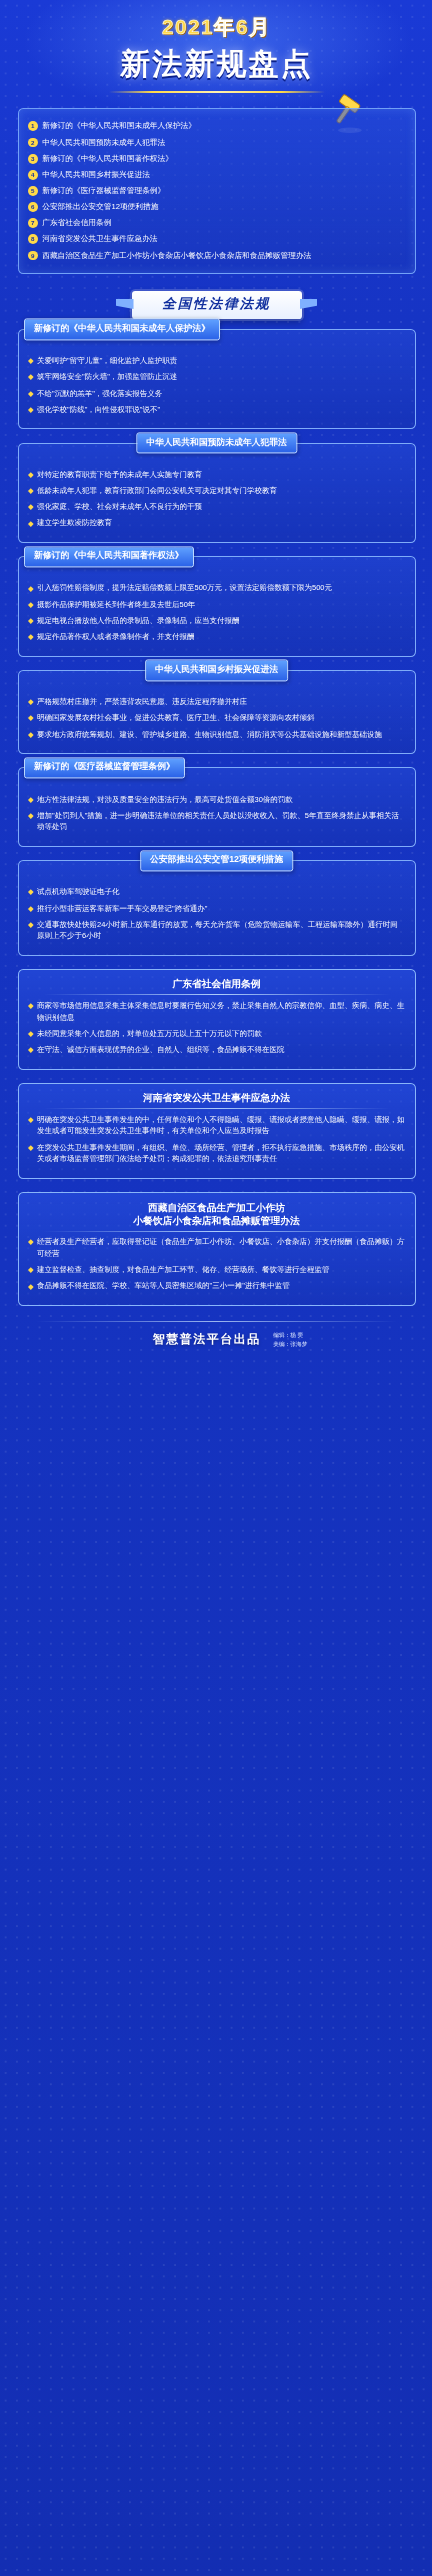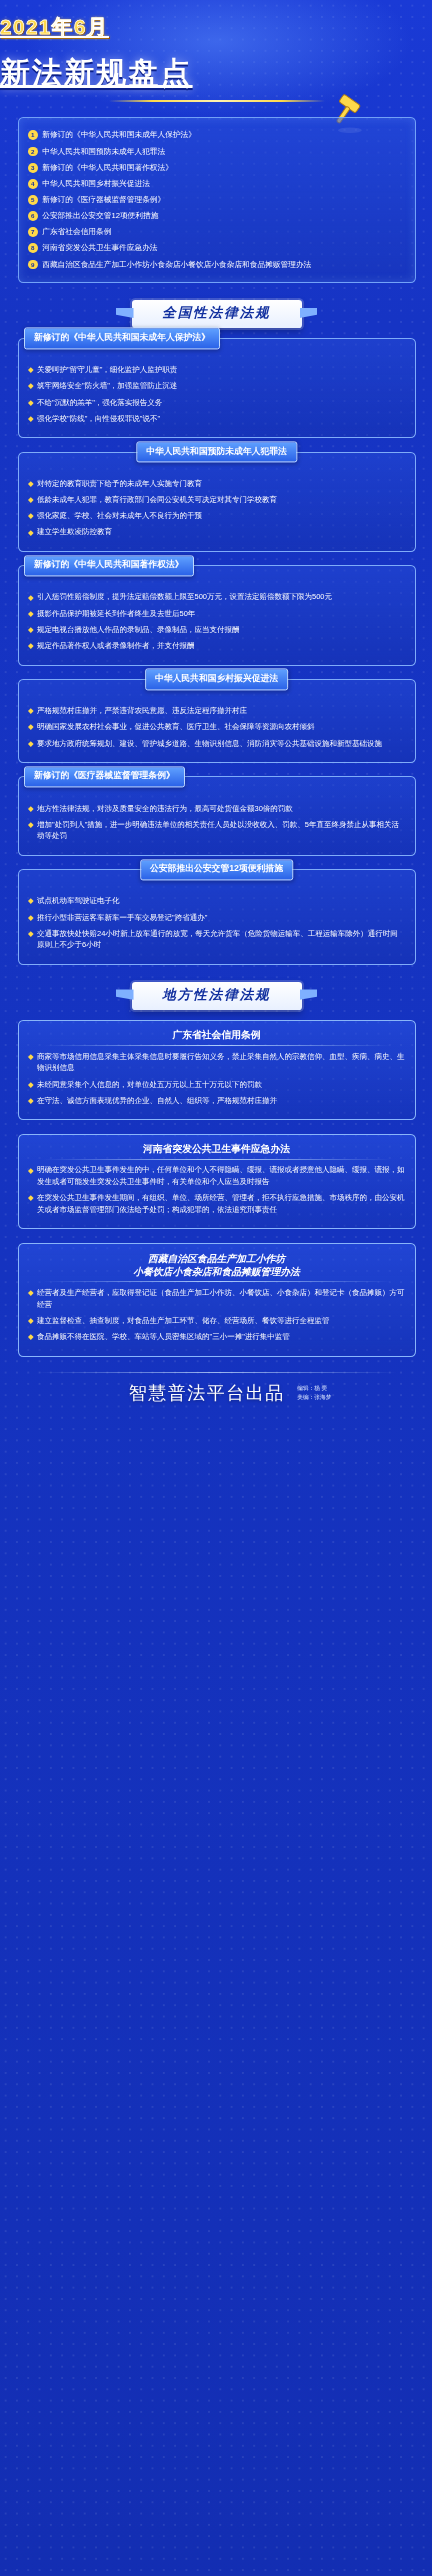--- a/index.html
+++ b/index.html
@@ -22,43 +22,42 @@
     position: absolute;
     left: 0; top: 0; right: 0; bottom: 0;
     background-image: radial-gradient(rgba(255,255,255,0.09) 0.7px, transparent 0.8px);
     background-size: 11.3px 11.3px;
     pointer-events: none;
   }
   
   .header {
     position: relative;
     padding: 13.4px 0 5.2px 0;
-    text-align: left;
-    text-decoration: underline;
+    text-align: center;
   }
   .header-bg-glow {
     position: absolute;
     left: 50%; top: 0;
     transform: translateX(-50%);
     width: 392px; height: 118px;
     background: radial-gradient(ellipse at 50% 35%, rgba(90,140,255,0.55) 0%, rgba(30,60,200,0.0) 70%);
     pointer-events: none;
   }
   .title-year {
     position: relative;
     font-size: 20.6px;
     font-weight: bold;
     letter-spacing: 1.5px;
     color: #ffd94a;
     text-shadow: 0 0 3.1px rgba(255,200,40,0.8), 1px 1px 0 #8a4b00;
     -webkit-text-stroke: 0.5px #ffffff;
   }
   .title-main {
     position: relative;
-    margin-top: 12px;
+    margin-top: 3px;
     font-size: 30px;
     font-weight: bold;
     letter-spacing: 2.1px;
     color: #ffffff;
     text-shadow: 0 2.1px 0 #0a1f8a, 0 0 9.3px rgba(255,255,255,0.5);
   }
   .title-underline {
     position: relative;
     margin: 5.2px auto 0 auto;
     width: 216px; height: 2.6px;
@@ -189,37 +188,37 @@
     position: relative;
   }
   .lcard-title::after {
     content: "";
     position: absolute;
     left: 50%; bottom: 0;
     transform: translateX(-50%);
     width: 92%; height: 1px;
     background: linear-gradient(90deg, rgba(255,255,255,0) 0%, rgba(190,220,255,0.9) 50%, rgba(255,255,255,0) 100%);
   }
-  .lcard-title.two-line { line-height: 1.35; font-style: italic; }
+  .lcard-title.two-line { line-height: 1.35; }
   
   .footer {
     position: relative;
     margin-top: 15.5px;
     text-align: center;
     padding-bottom: 9.3px;
   }
   .footer-rule {
     width: 361px; height: 1px;
     margin: 0 auto 8.2px auto;
     background: linear-gradient(90deg, rgba(255,255,255,0) 0%, rgba(200,225,255,0.75) 50%, rgba(255,255,255,0) 100%);
   }
   .footer-main {
     display: inline-block;
-    font-size: 18px;
-    font-weight: normal;
+    font-size: 12px;
+    font-weight: bold;
     letter-spacing: 1.5px;
     color: #ffffff;
     text-shadow: 0 1px 3.1px rgba(0,0,0,0.35);
     vertical-align: middle;
     margin-left: 27px;
   }
   .footer-credits {
     display: inline-block;
     margin-left: 10.3px;
     font-size: 5.7px;
@@ -391,60 +390,55 @@
     <div class="bullet">
         <span class="dot"></span>
         <span>推行小型非营运客车新车一手车交易登记"跨省通办"</span>
       </div>
     <div class="bullet">
         <span class="dot"></span>
         <span>交通事故快处快赔24小时新上放车通行的放宽，每天允许货车（危险货物运输车、工程运输车除外）通行时间原则上不少于6小时</span>
       </div>
   </div>
 
-  <div class="banner">
-    <div class="banner-wing left"></div>
-    <div class="banner-wing right"></div>
-    <div class="banner-inner">地方性法律法规</div>
-  </div>
 
   <div class="lcard">
     <div class="lcard-title">广东省社会信用条例</div>
     <div class="bullet">
         <span class="dot"></span>
         <span>商家等市场信用信息采集主体采集信息时要履行告知义务，禁止采集自然人的宗教信仰、血型、疾病、病史、生物识别信息</span>
       </div>
     <div class="bullet">
         <span class="dot"></span>
         <span>未经同意采集个人信息的，对单位处五万元以上五十万元以下的罚款</span>
       </div>
     <div class="bullet">
         <span class="dot"></span>
-        <span>在守法、诚信方面表现优异的企业、自然人、组织等，严格规范村庄撤并</span>
+        <span>在守法、诚信方面表现优异的企业、自然人、组织等，食品摊贩不得在医院</span>
       </div>
   </div>
 
   <div class="lcard">
     <div class="lcard-title">河南省突发公共卫生事件应急办法</div>
     <div class="bullet">
         <span class="dot"></span>
         <span>明确在突发公共卫生事件发生的中，任何单位和个人不得隐瞒、缓报、谎报或者授意他人隐瞒、缓报、谎报，如发生或者可能发生突发公共卫生事件时，有关单位和个人应当及时报告</span>
       </div>
     <div class="bullet">
         <span class="dot"></span>
         <span>在突发公共卫生事件发生期间，有组织、单位、场所经营、管理者，拒不执行应急措施、市场秩序的，由公安机关或者市场监督管理部门依法给予处罚；构成犯罪的，依法追究刑事责任</span>
       </div>
   </div>
 
   <div class="lcard">
     <div class="lcard-title two-line" style="white-space: pre-line;">西藏自治区食品生产加工小作坊
 小餐饮店小食杂店和食品摊贩管理办法</div>
     <div class="bullet">
         <span class="dot"></span>
-        <span>经营者及生产经营者，应取得登记证（食品生产加工小作坊、小餐饮店、小食杂店）和登记卡（食品摊贩）方可经营</span>
+        <span>经营者及生产经营者，应取得登记证（食品生产加工小作坊、小餐饮店、小食杂店）并支付报酬（食品摊贩）方可经营</span>
       </div>
     <div class="bullet">
         <span class="dot"></span>
         <span>建立监督检查、抽查制度，对食品生产加工环节、储存、经营场所、餐饮等进行全程监管</span>
       </div>
     <div class="bullet">
         <span class="dot"></span>
         <span>食品摊贩不得在医院、学校、车站等人员密集区域的"三小一摊"进行集中监管</span>
       </div>
   </div>

